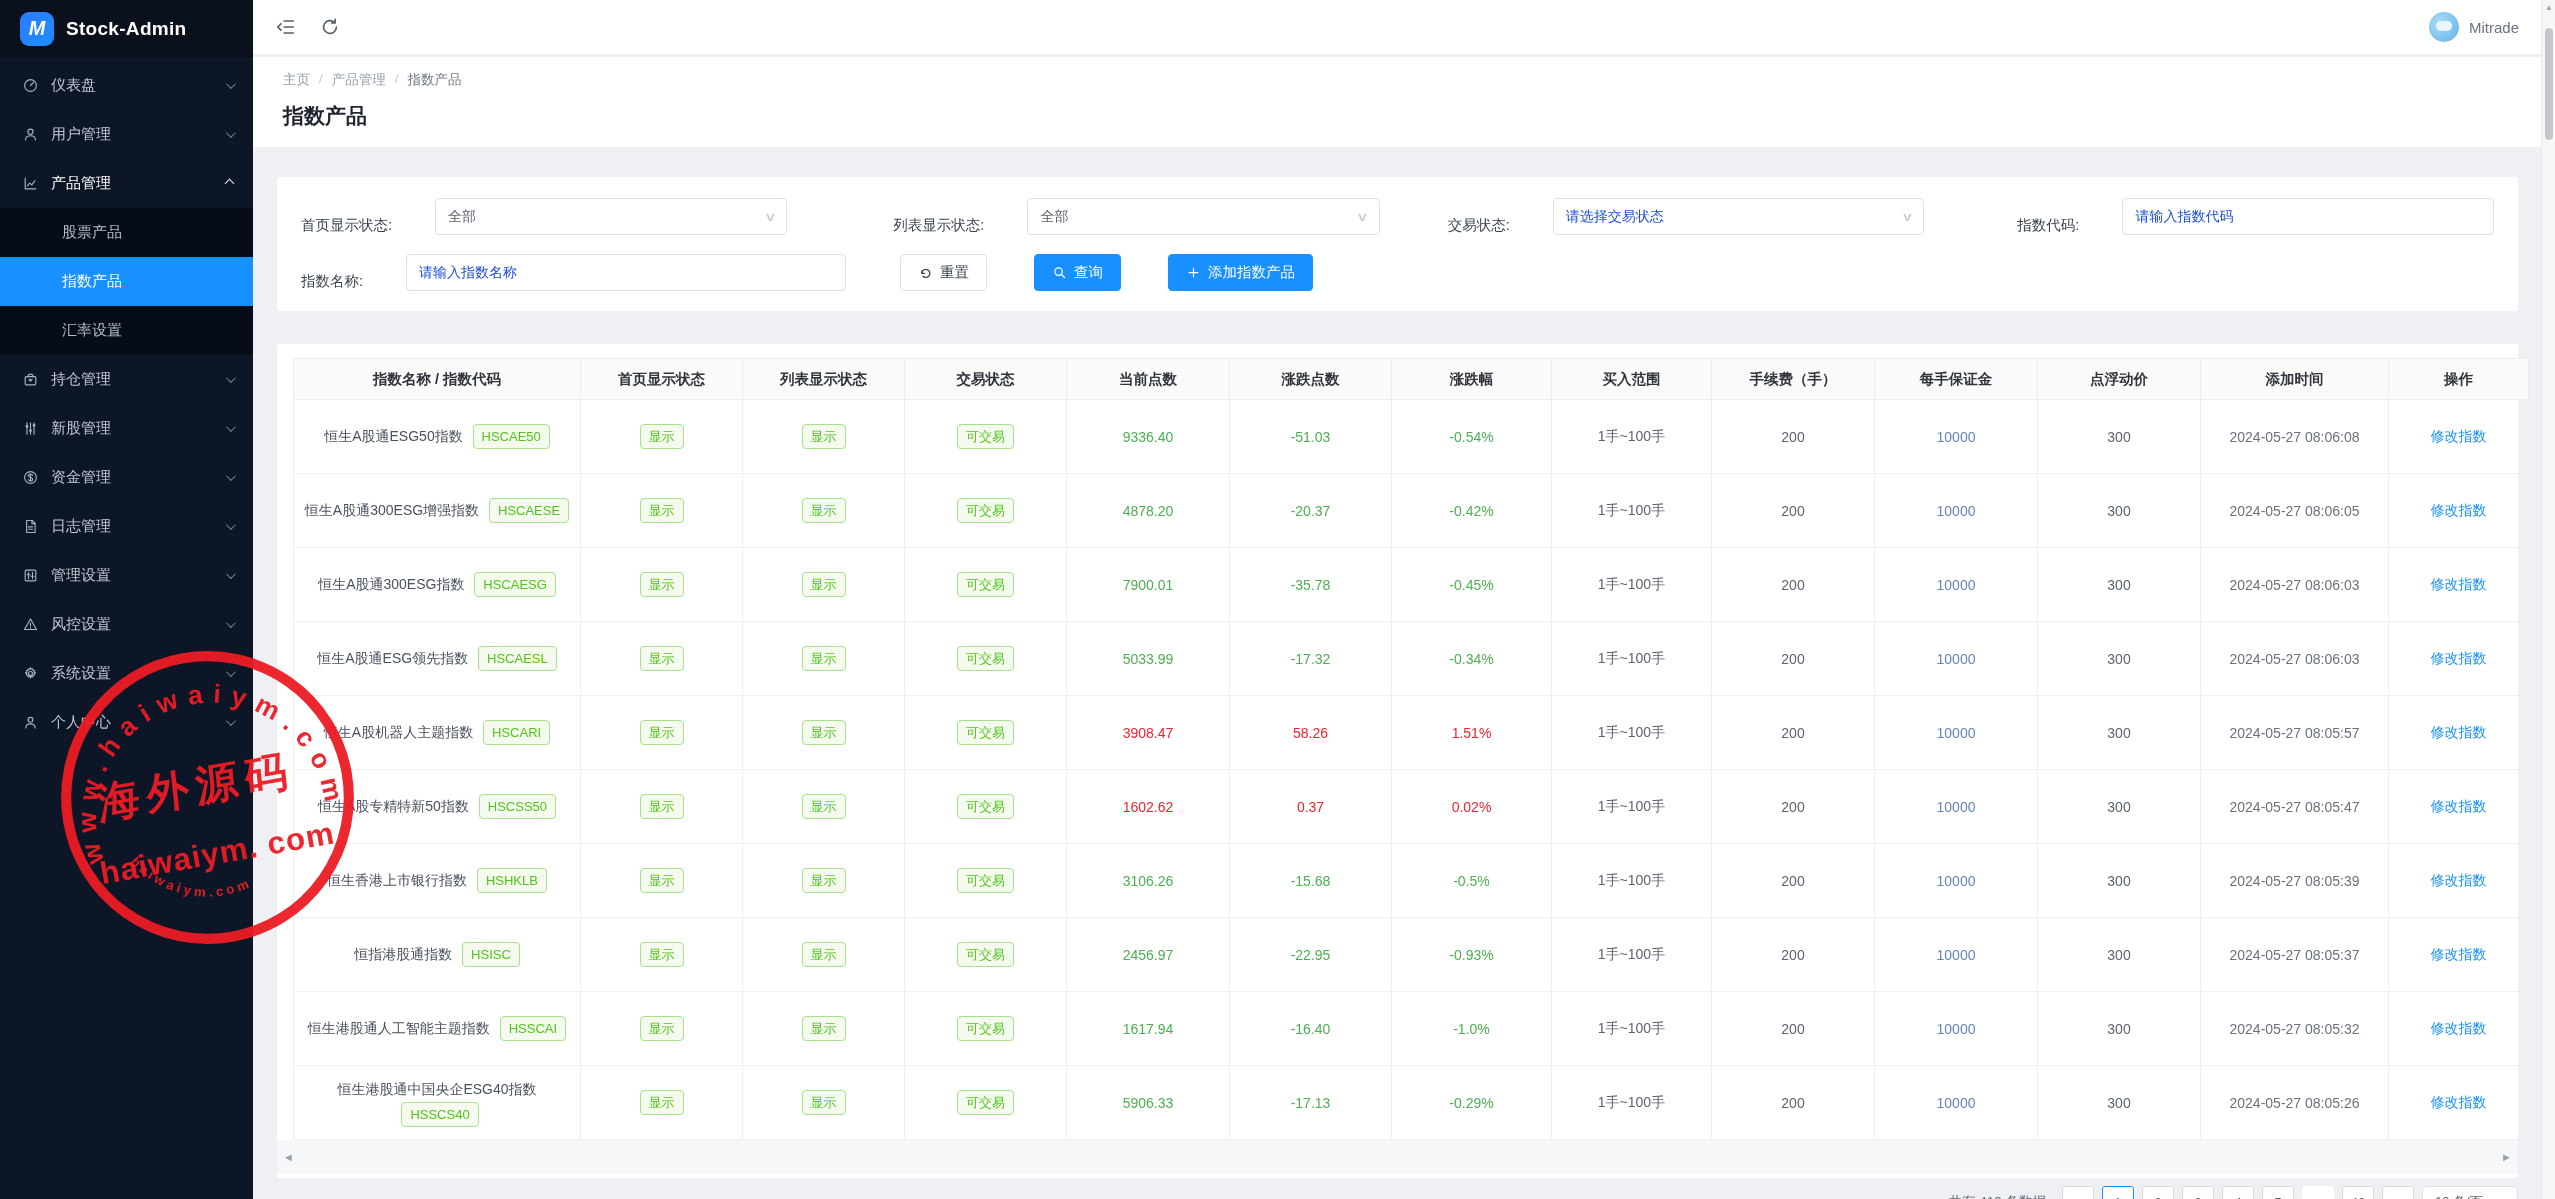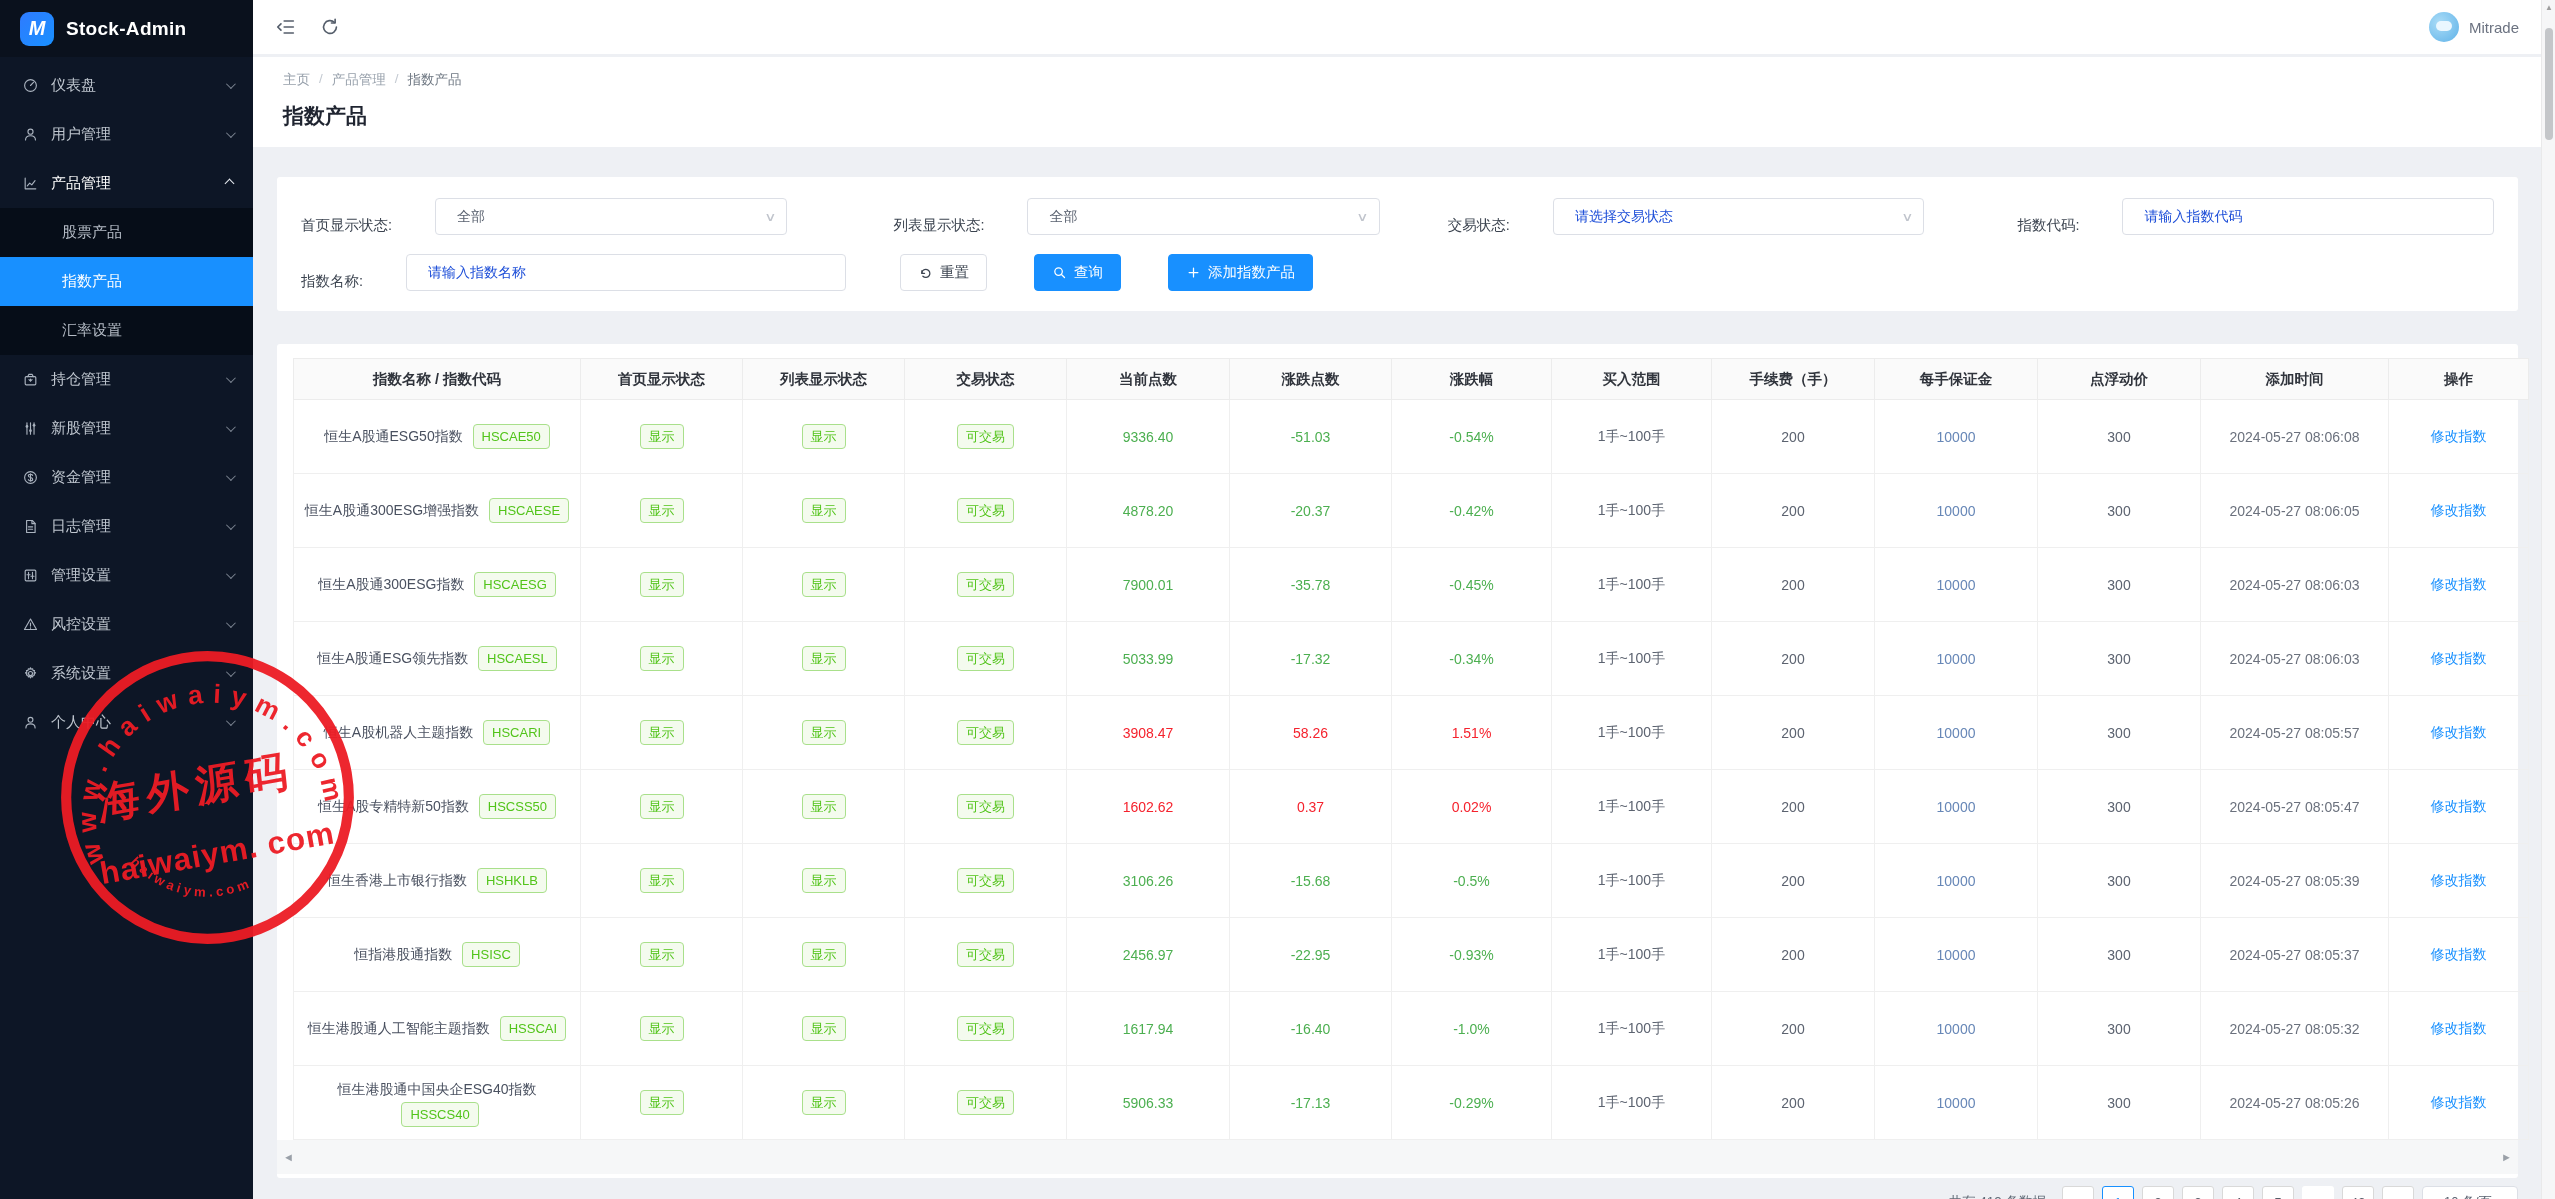--- a/index.html
+++ b/index.html
@@ -36,21 +36,21 @@
   .breadcrumb { font-size:13.5px; color:#97a0ab; display:flex; gap:9px; }
   .breadcrumb .sep { color:#c3c9d1; }
   .breadcrumb .last { color:#6f7883; }
   .page-title { margin-top:13px; font-size:21px; font-weight:bold; color:#1f2430; }
 
   
   .filter-card { position:absolute; left:277px; top:177px; width:2241px; height:134px; background:#fff; border-radius:3px; padding:20px 24px 0 24px; }
   .f-row { display:flex; align-items:flex-end; height:38px;gap:33px; }
   .f-row + .f-row { margin-top:18px; }
   .f-label { font-size:14.5px; color:#3c4450; margin-right:10px; white-space:nowrap; }
-  .select, .input { height:37px; background:#fff; border:1px solid #dcdfe6; border-radius:4px; display:flex; align-items:center; padding:0 21px; font-size:14px; color:#5a6270; position:relative; }
+  .select, .input { height:37px; background:#fff; border:1px solid #dcdfe6; border-radius:4px; display:flex; align-items:center; padding:0 12px; font-size:14px; color:#5a6270; position:relative; }
   .select .ph, .input .ph { color:#1d4ed8; }
   .select .val { color:#5a6270; }
   .select .sel-ar { position:absolute; right:12px; color:#c0c4cc; font-size:12px; transform:scaleX(1.4); }
   .btn { height:37px; border-radius:4px; display:inline-flex; align-items:center; justify-content:center; font-size:14.5px; cursor:pointer; padding:0 17px; }
   .btn svg { width:15px; height:15px; stroke:currentColor; fill:none; stroke-width:2; stroke-linecap:round; margin-right:7px; }
   .btn-plain { background:#fff; border:1px solid #dcdfe6; color:#3c4450; }
   .btn-primary { background:#1890ff; border:1px solid #1890ff; color:#fff; }
 
   .table-card { position:absolute; left:277px; top:344px; width:2241px; height:834px; background:#fff; border-radius:3px; padding:14px 16px 0 16px; }
   table { width:100%; border-collapse:collapse; table-layout:fixed; }

